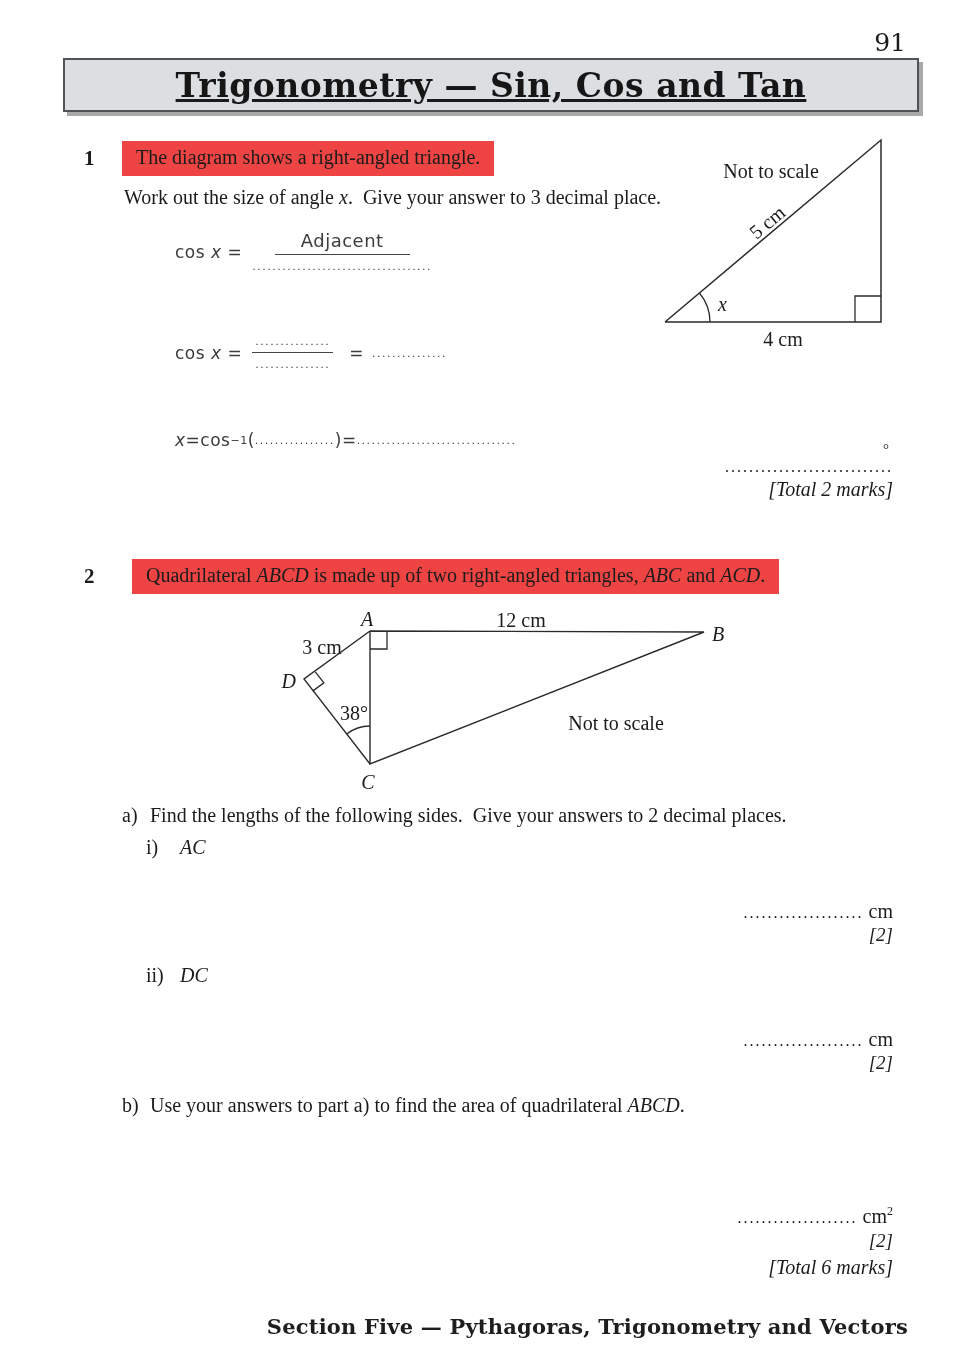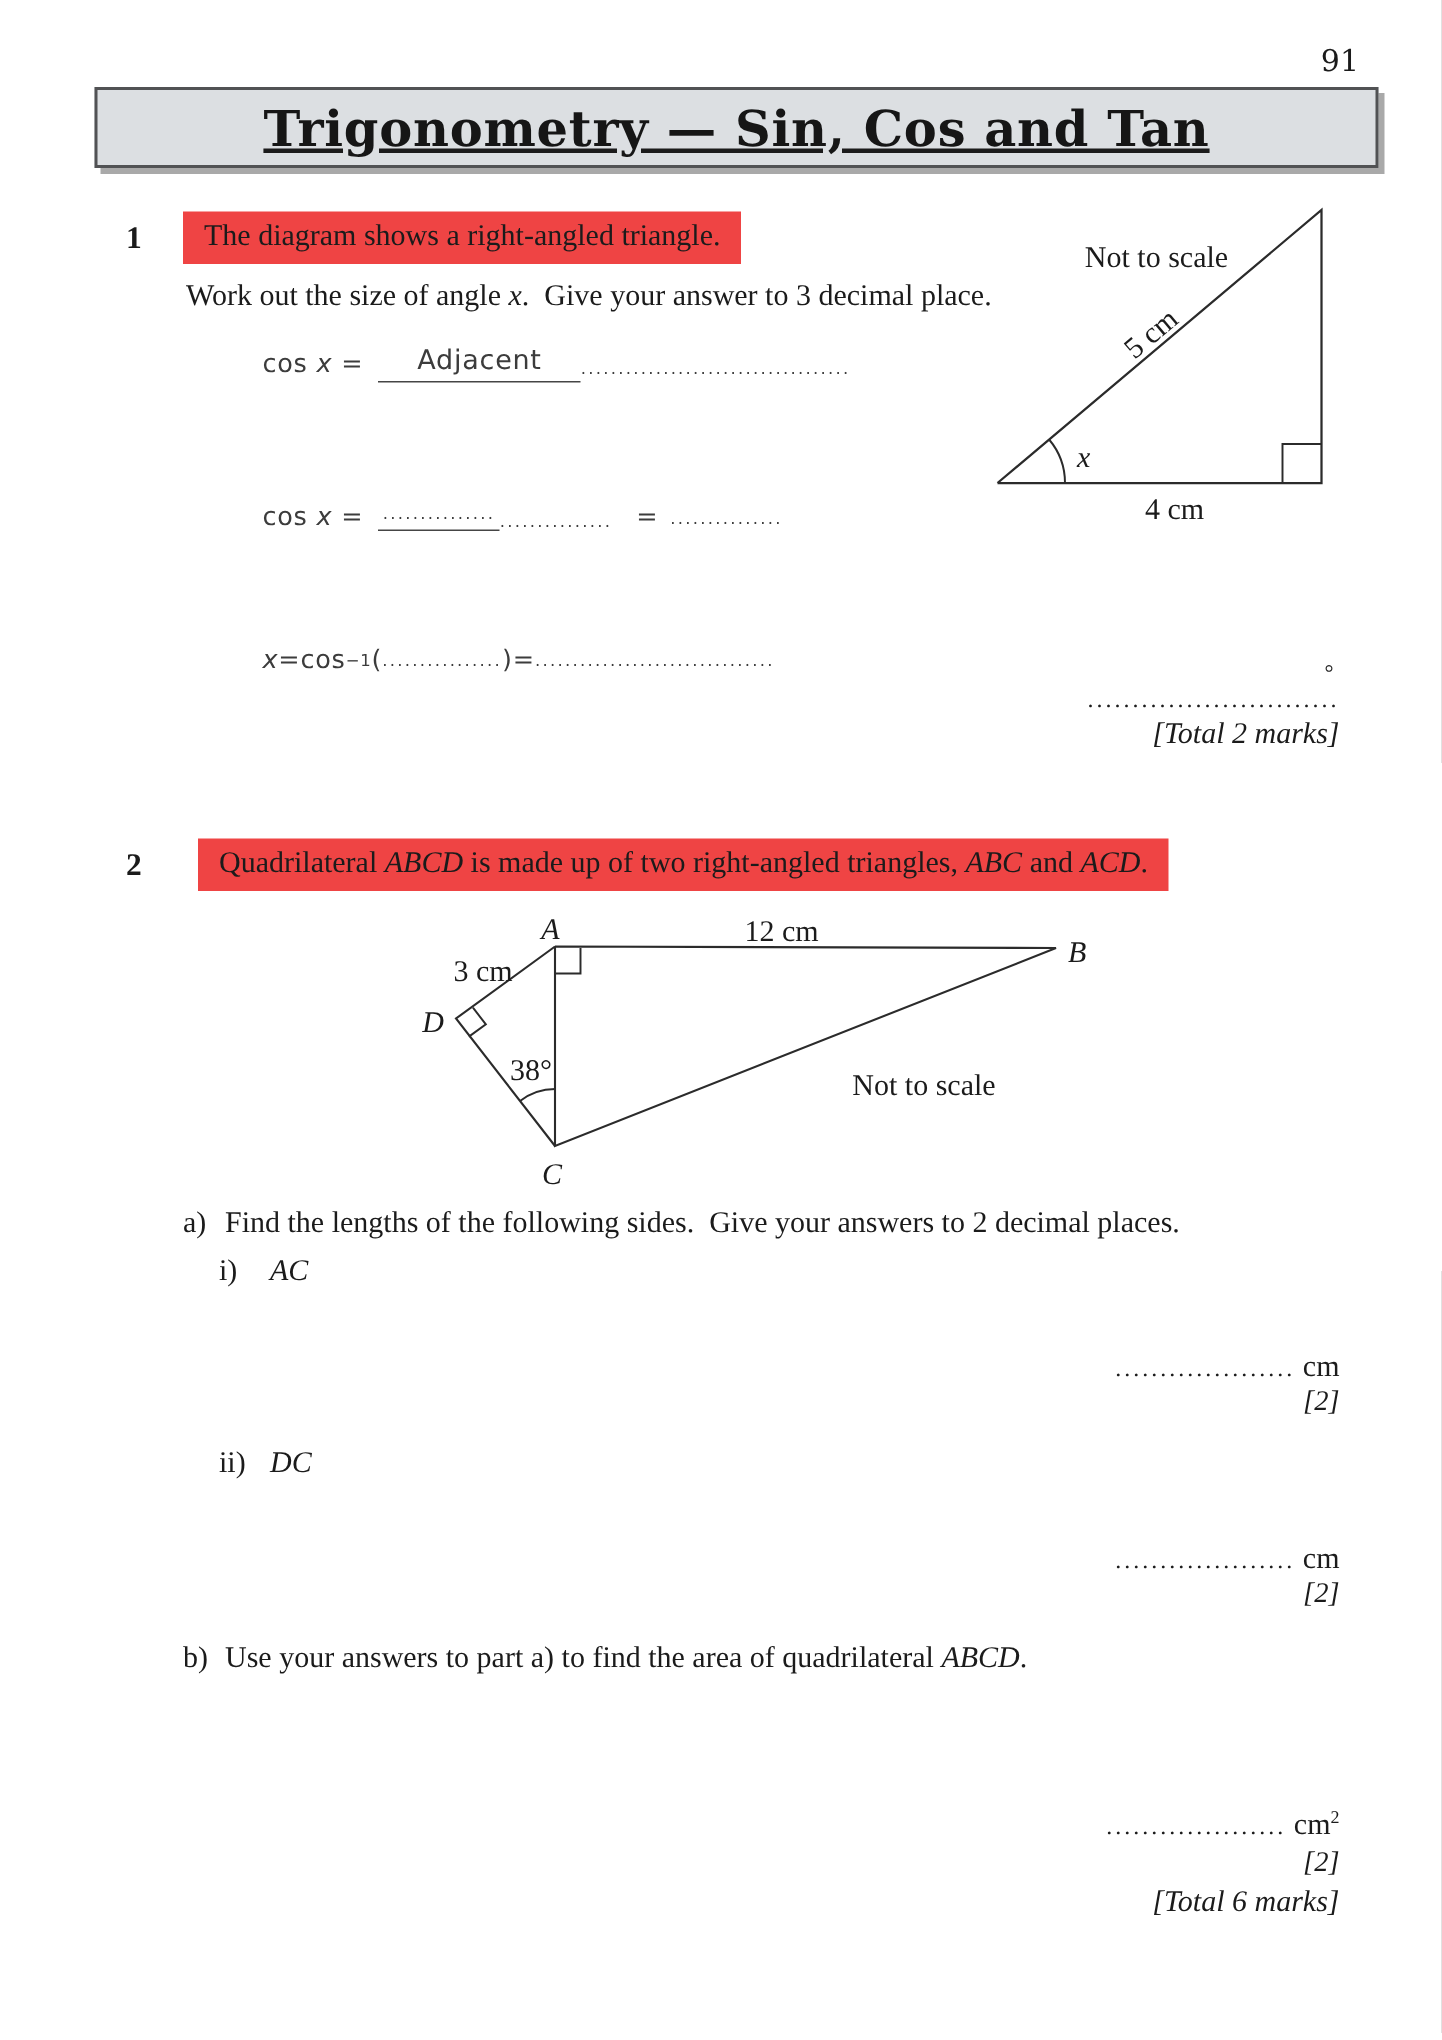--- a/index.html
+++ b/index.html
@@ -5,21 +5,21 @@
   * { margin:0; padding:0; box-sizing:border-box; }
   body { background:#888; font-family:"Liberation Serif", serif; }
   .page {
     position:relative; width:961px; height:1360px; margin:0 auto;
     background:#ffffff; color:#1b1b1b; overflow:hidden;
   }
   .abs { position:absolute; }
   .preserve { white-space:pre-wrap; }
 
   
-  .page-num { font-family:"DejaVu Serif", serif; font-size:20px; }
+  .page-num { font-family:"DejaVu Serif", serif; font-size:25px; }
   .title-box {
     left:63px; top:58px; width:856px; height:54px;
     background:#dcdfe2; border:2px solid #515254;
     box-shadow:4px 4px 0 #a9a9a9;
     display:flex; align-items:center; justify-content:center;text-decoration:underline;
   }
   .title-text {
     font-family:"DejaVu Serif", serif; font-weight:700;
     font-size:33px; letter-spacing:.5px; color:#161616;
   }
@@ -30,21 +30,21 @@
   .body-text { font-size:20px; }
   .it { font-style:italic; }
 
   
   .equation {
     display:flex; align-items:center;
     font-family:"DejaVu Sans", sans-serif; color:#3c3c3c; font-size:17px;
     letter-spacing:.5px;
   }
   .equation .hw-var { font-style:italic; font-family:"DejaVu Sans", sans-serif; }
-  .frac { display:inline-flex; flex-direction:row; align-items:center; margin-left:10px; }
+  .frac { display:inline-flex; flex-direction:column; align-items:center; margin-left:10px; }
   .frac-num { border-bottom:1.5px solid #454545; text-align:center; font-size:18px; }
   .frac-den { padding-top:5px; }
   .hw-dots { font-size:11px; letter-spacing:1.5px; color:#3c3c3c; }
   .eq-gap { margin:0 8px; }
   .sup { font-size:11px; vertical-align:super; }
 
   
   .dots { font-size:16px; letter-spacing:2px; }
   .answer-block { text-align:right; font-size:20px; }
   .marks { font-style:italic; font-size:19px; }
@@ -185,14 +185,15 @@
       <span>Use your answers to part a) to find the area of quadrilateral </span><span class="it">ABCD</span><span>.</span><br>
     </span>
   </div>
 
   <div class="abs answer-block" style="right:68px; top:1204px; width:240px;">
     <div><span class="dots">....................</span><span> cm</span><sup style="font-size:12px;">2</sup></div>
     <div class="marks" style="margin-top:2px;">[2]</div>
     <div class="total" style="margin-top:4px;">[Total 6 marks]</div>
   </div>
 
+  <div class="abs footer" style="right:53px; top:1314px;">Section Five — Pythagoras, Trigonometry and Vectors</div>
 
 </div>
 
 </body></html>

